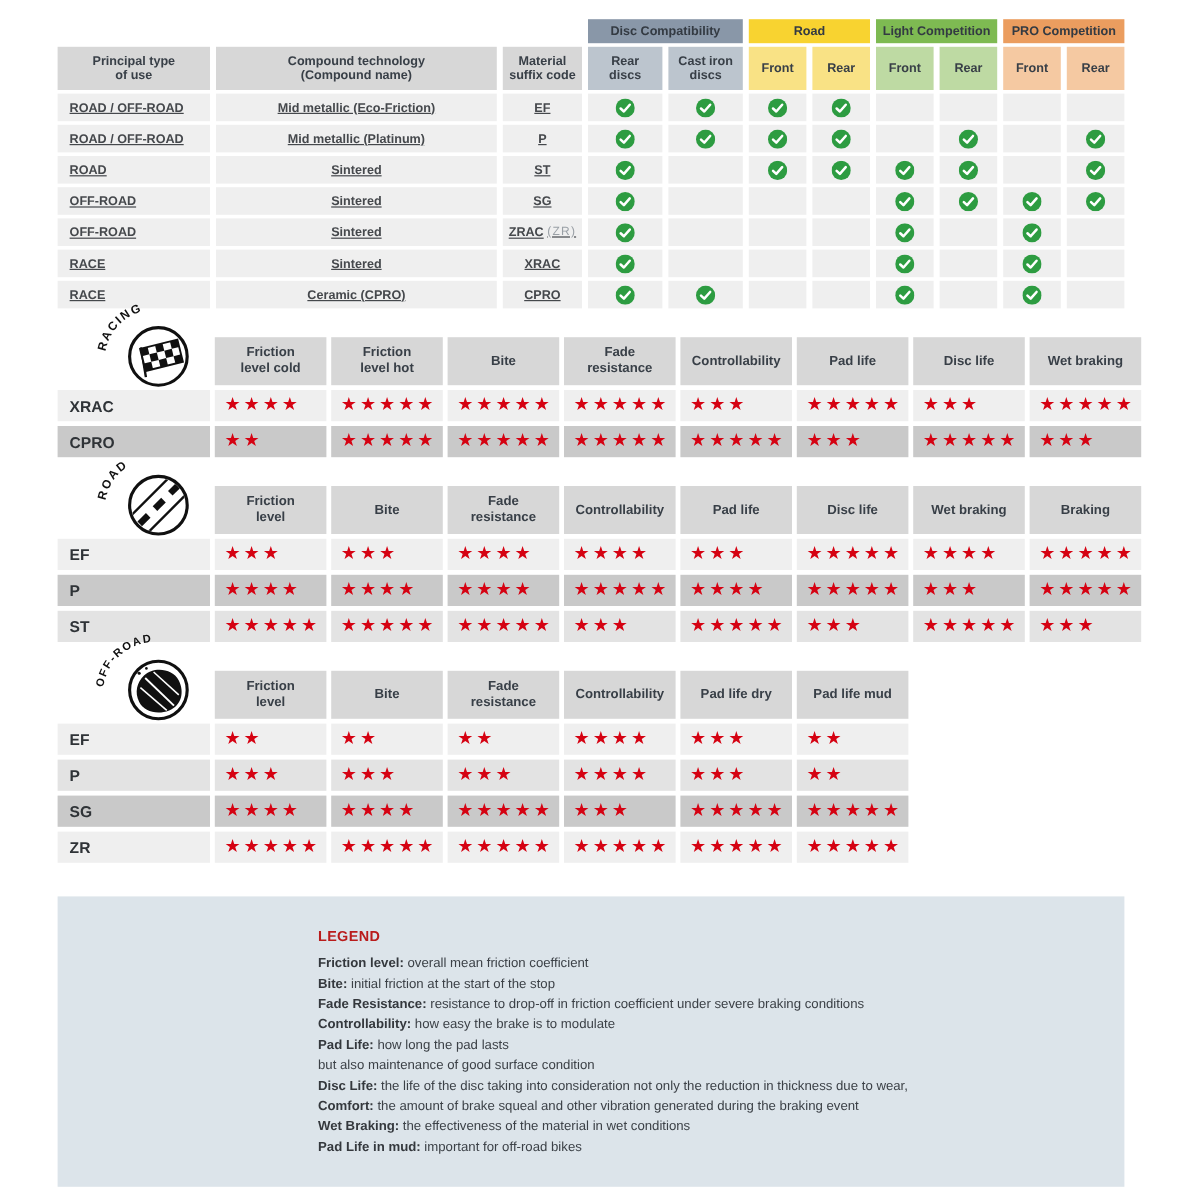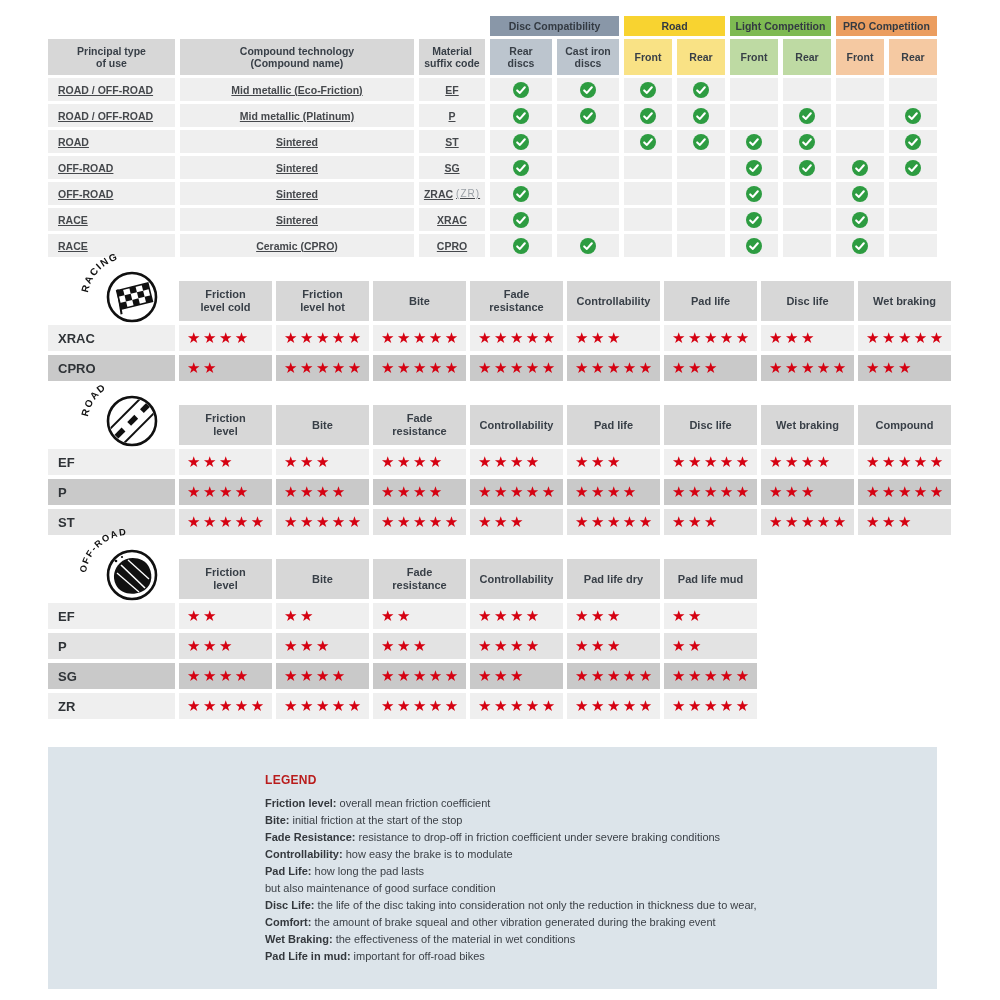--- a/index.html
+++ b/index.html
@@ -418,21 +418,21 @@
         </div>
       <div class="cell star-hdr">Friction
 level</div>
           <div class="cell star-hdr">Bite</div>
           <div class="cell star-hdr">Fade
 resistance</div>
           <div class="cell star-hdr">Controllability</div>
           <div class="cell star-hdr">Pad life</div>
           <div class="cell star-hdr">Disc life</div>
           <div class="cell star-hdr">Wet braking</div>
-          <div class="cell star-hdr">Compound</div>
+          <div class="cell star-hdr">Braking</div>
         </div>
     <div class="grid-star cols-8">
           <div class="cell star-label shade-light">EF</div>
           <div class="cell star-cell shade-light" title="3/5">★★★</div>
           <div class="cell star-cell shade-light" title="3/5">★★★</div>
           <div class="cell star-cell shade-light" title="4/5">★★★★</div>
           <div class="cell star-cell shade-light" title="4/5">★★★★</div>
           <div class="cell star-cell shade-light" title="3/5">★★★</div>
           <div class="cell star-cell shade-light" title="5/5">★★★★★</div>
           <div class="cell star-cell shade-light" title="4/5">★★★★</div>

